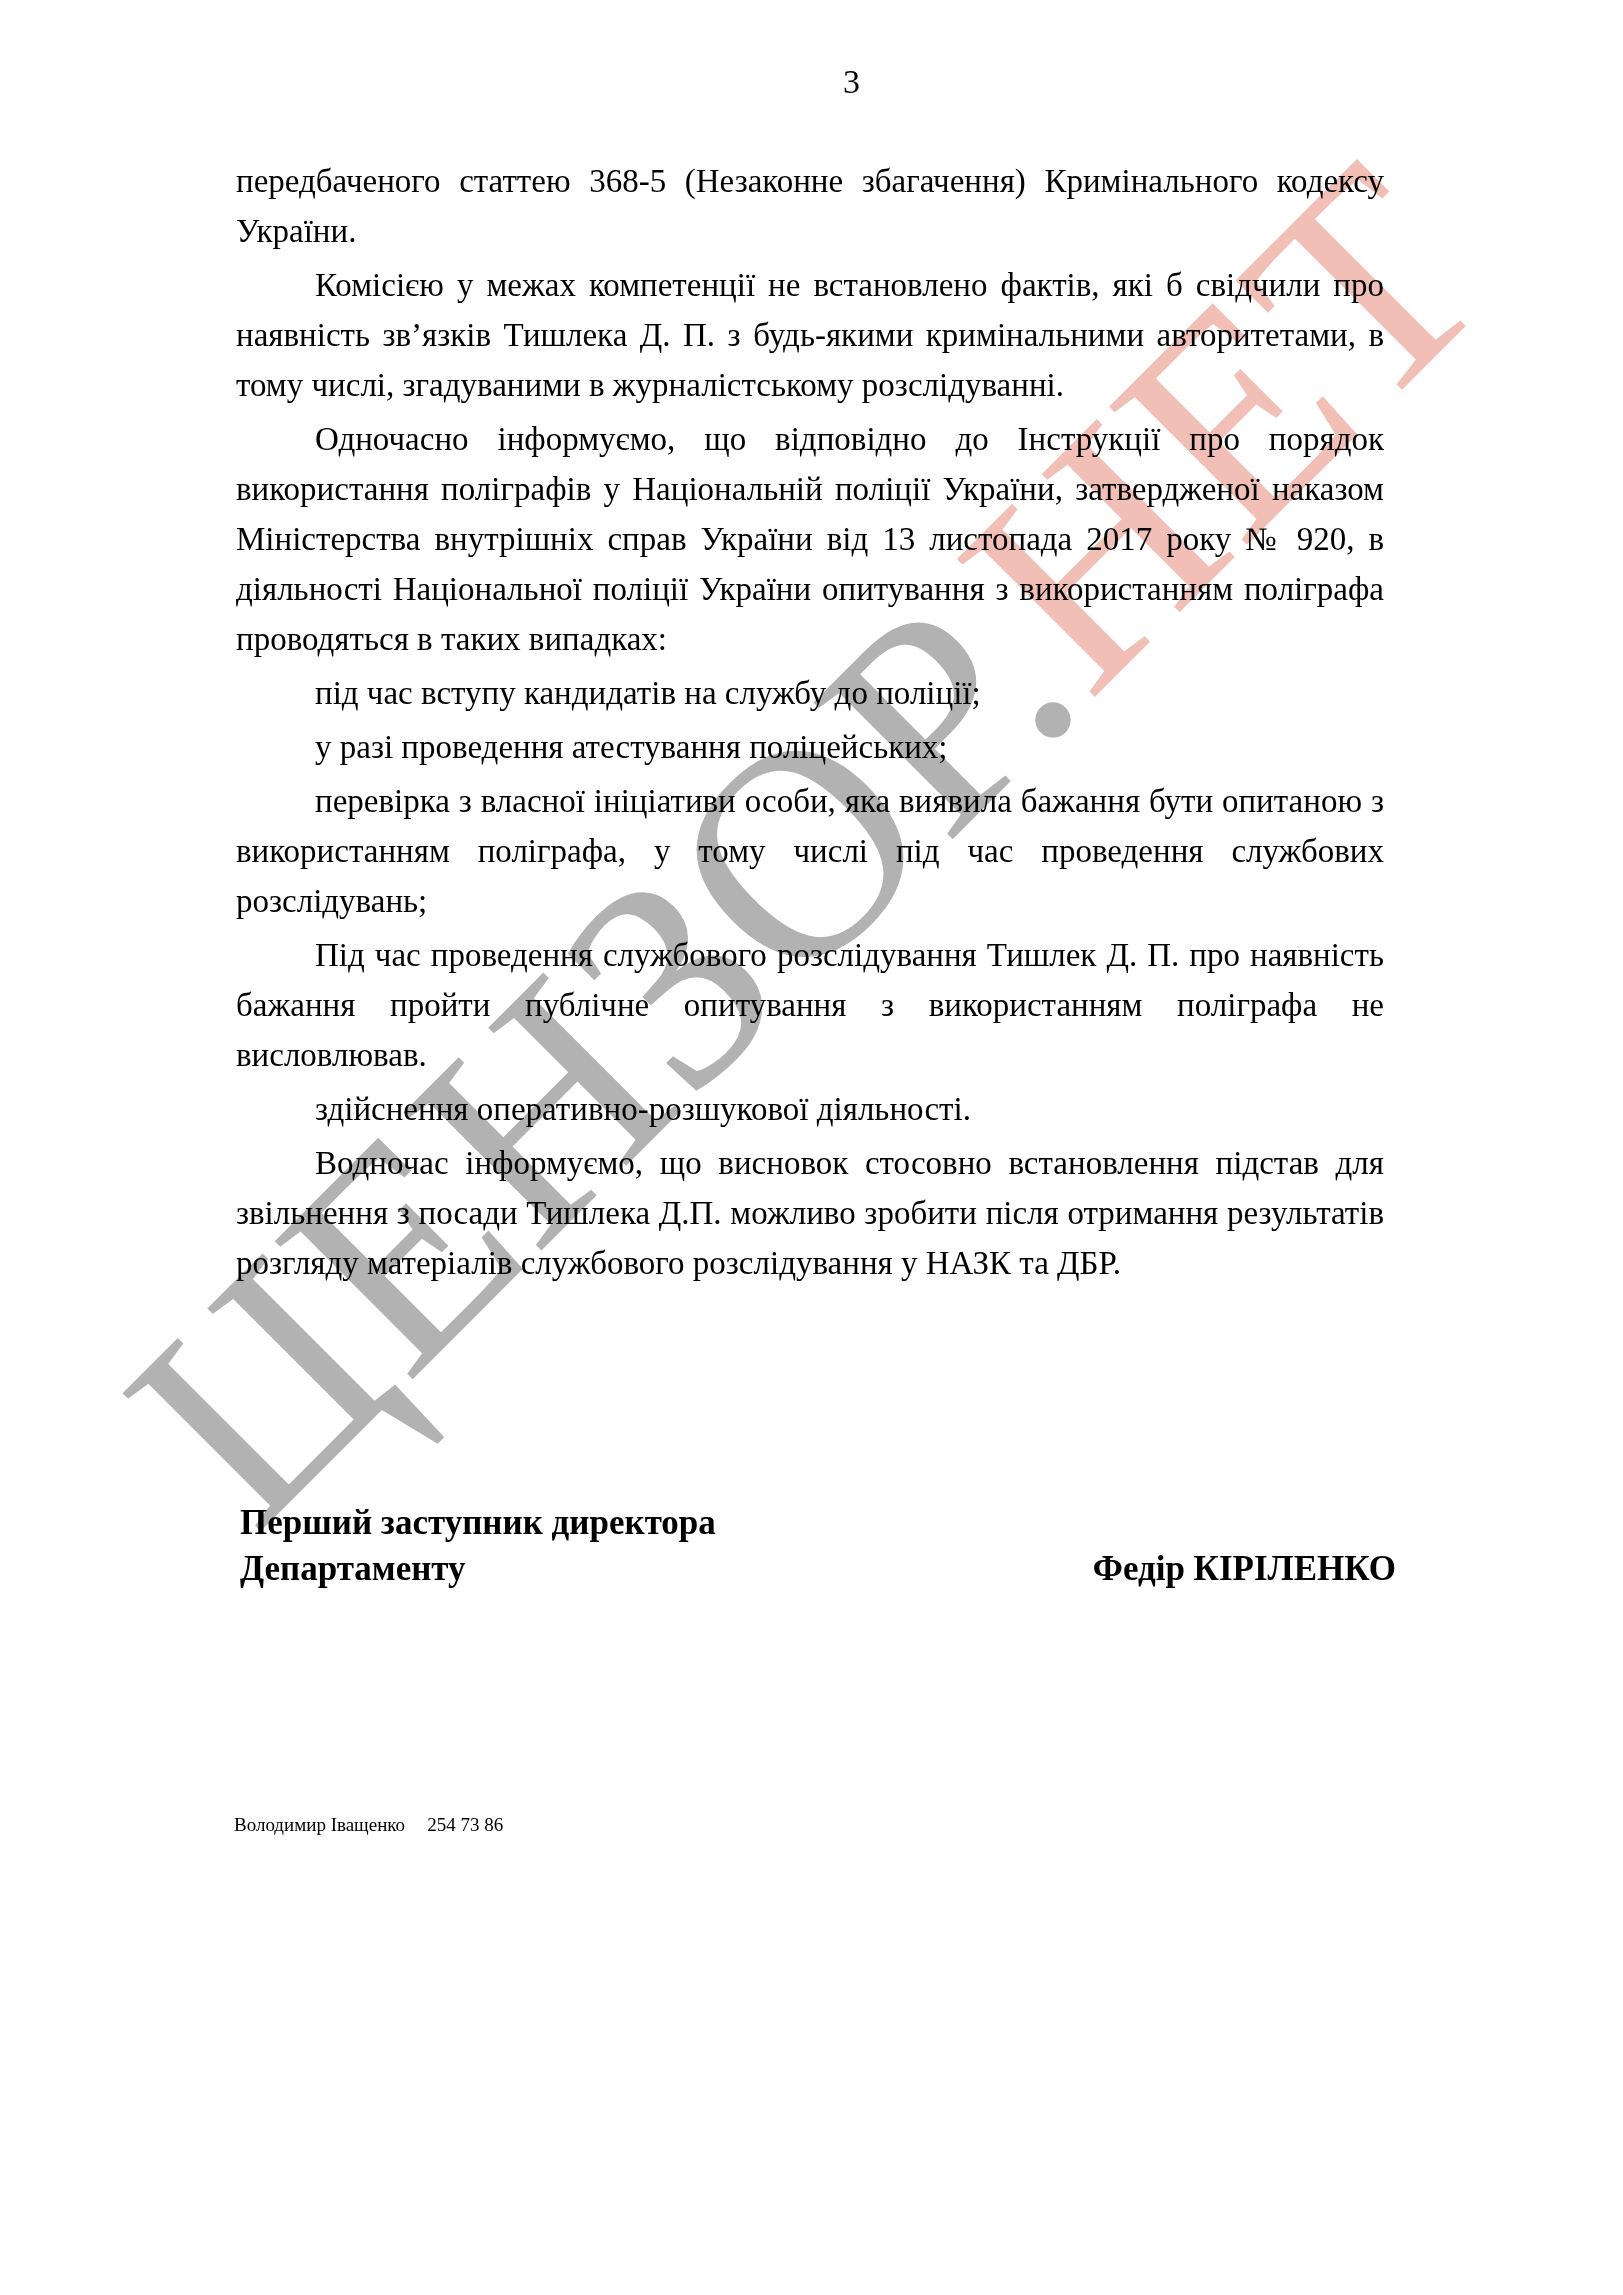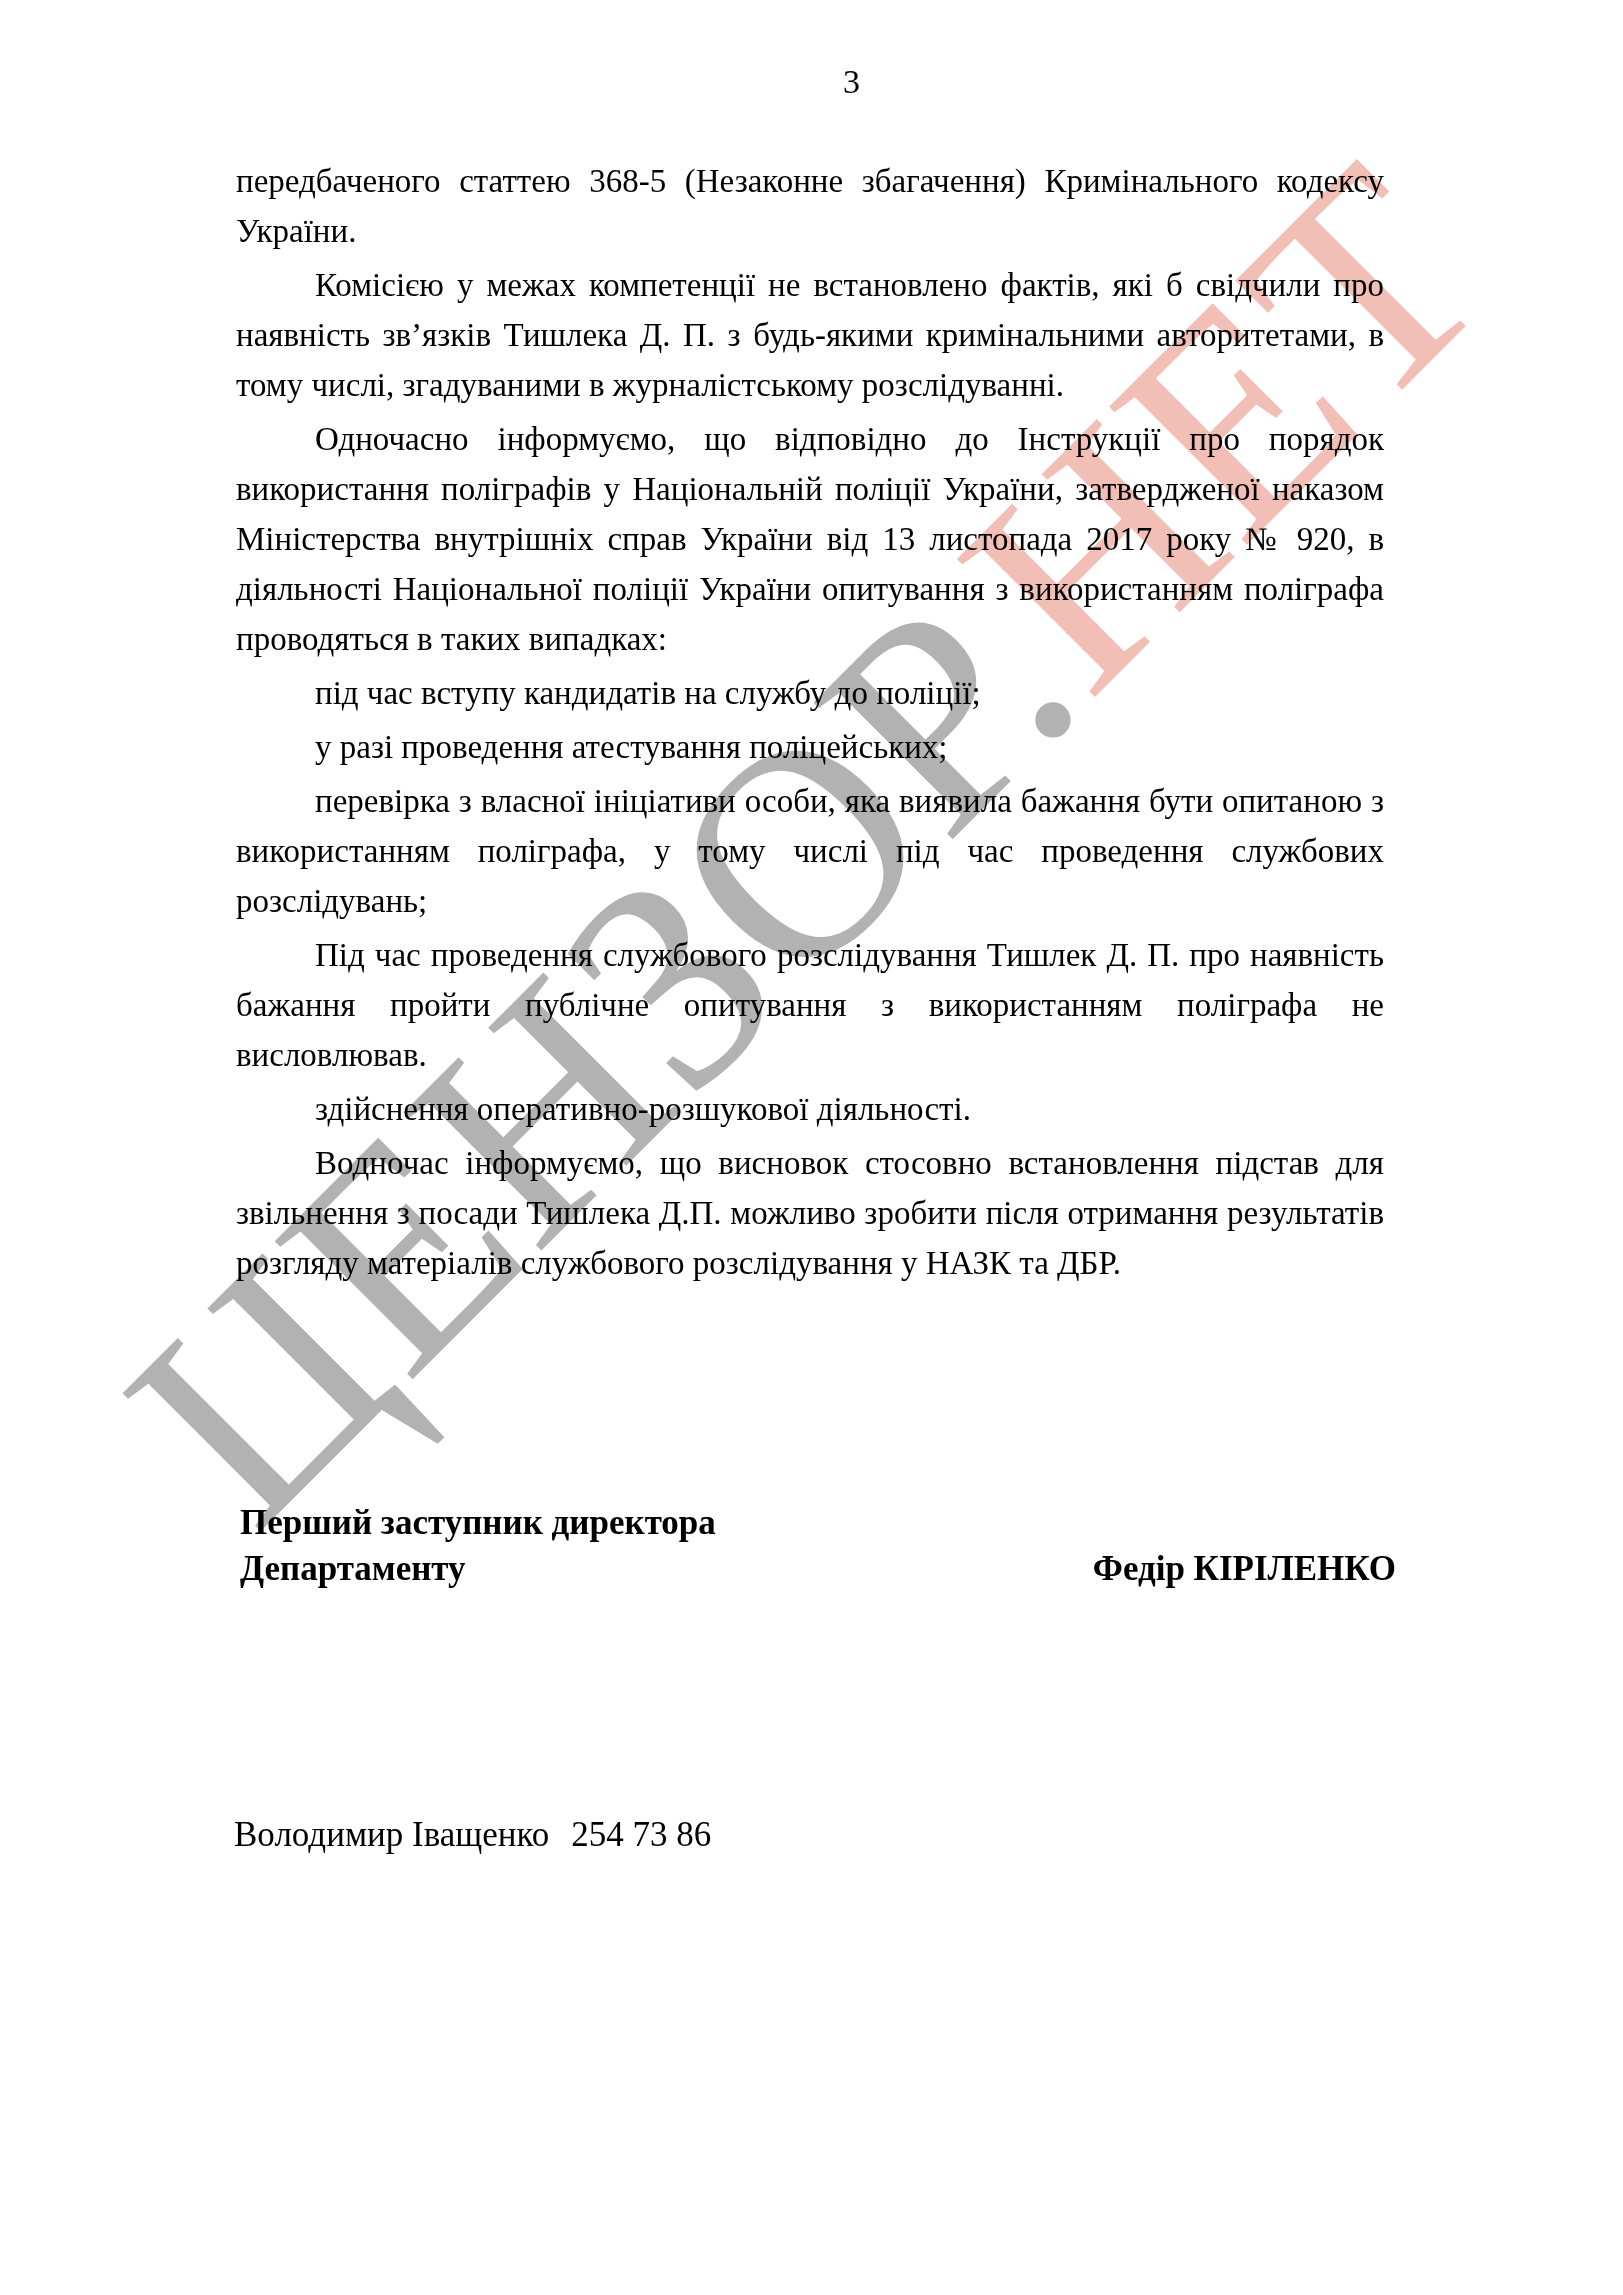--- a/index.html
+++ b/index.html
@@ -75,21 +75,21 @@
   }
   .signature-row2 {
     display: flex;
     justify-content: space-between;
     align-items: flex-end;
   }
   .footer-line {
     position: absolute;
     left: 234px;
     top: 1814px;
-    font-size: 35px;
+    font-size: 19px;
     line-height: 1.2;
     display: flex;
     gap: 22px;
     white-space: nowrap;
   }
 </style>
 </head>
 <body>
 
 <div class="page">

